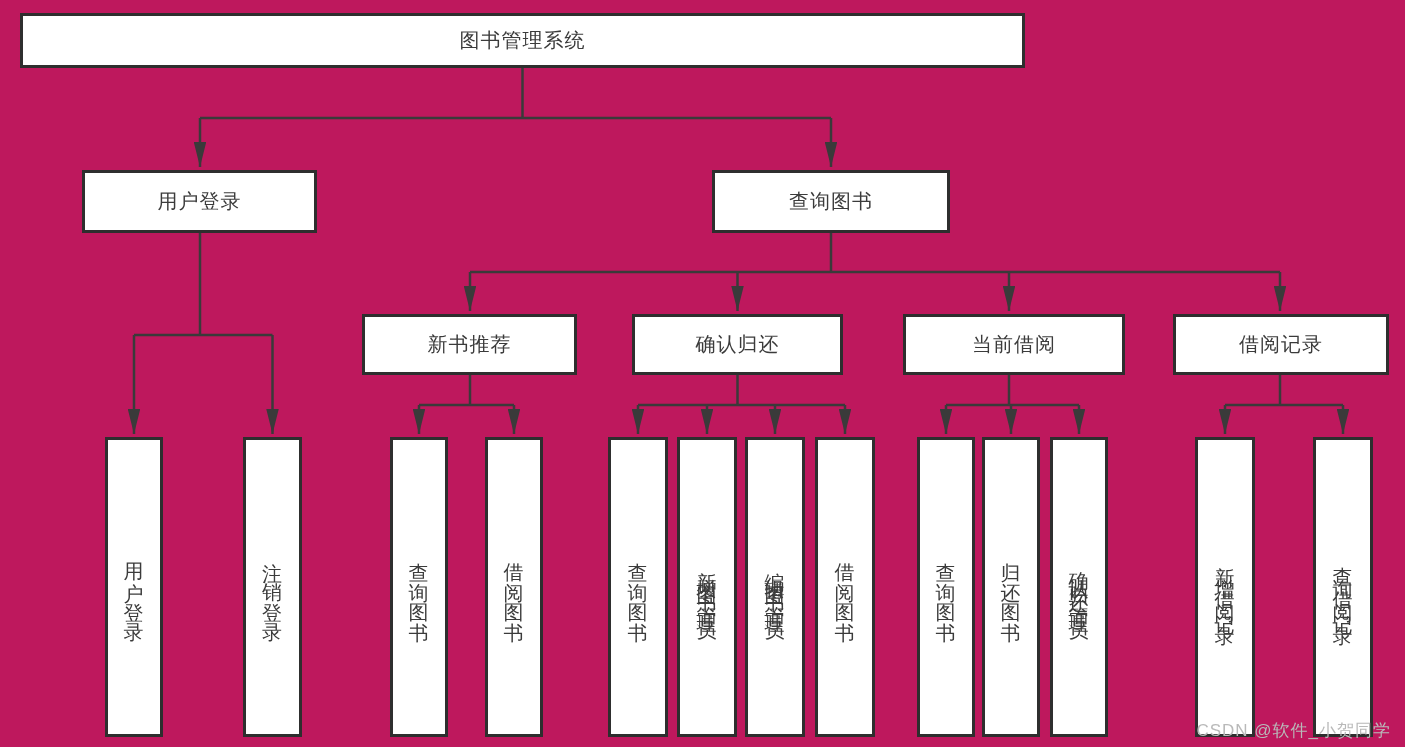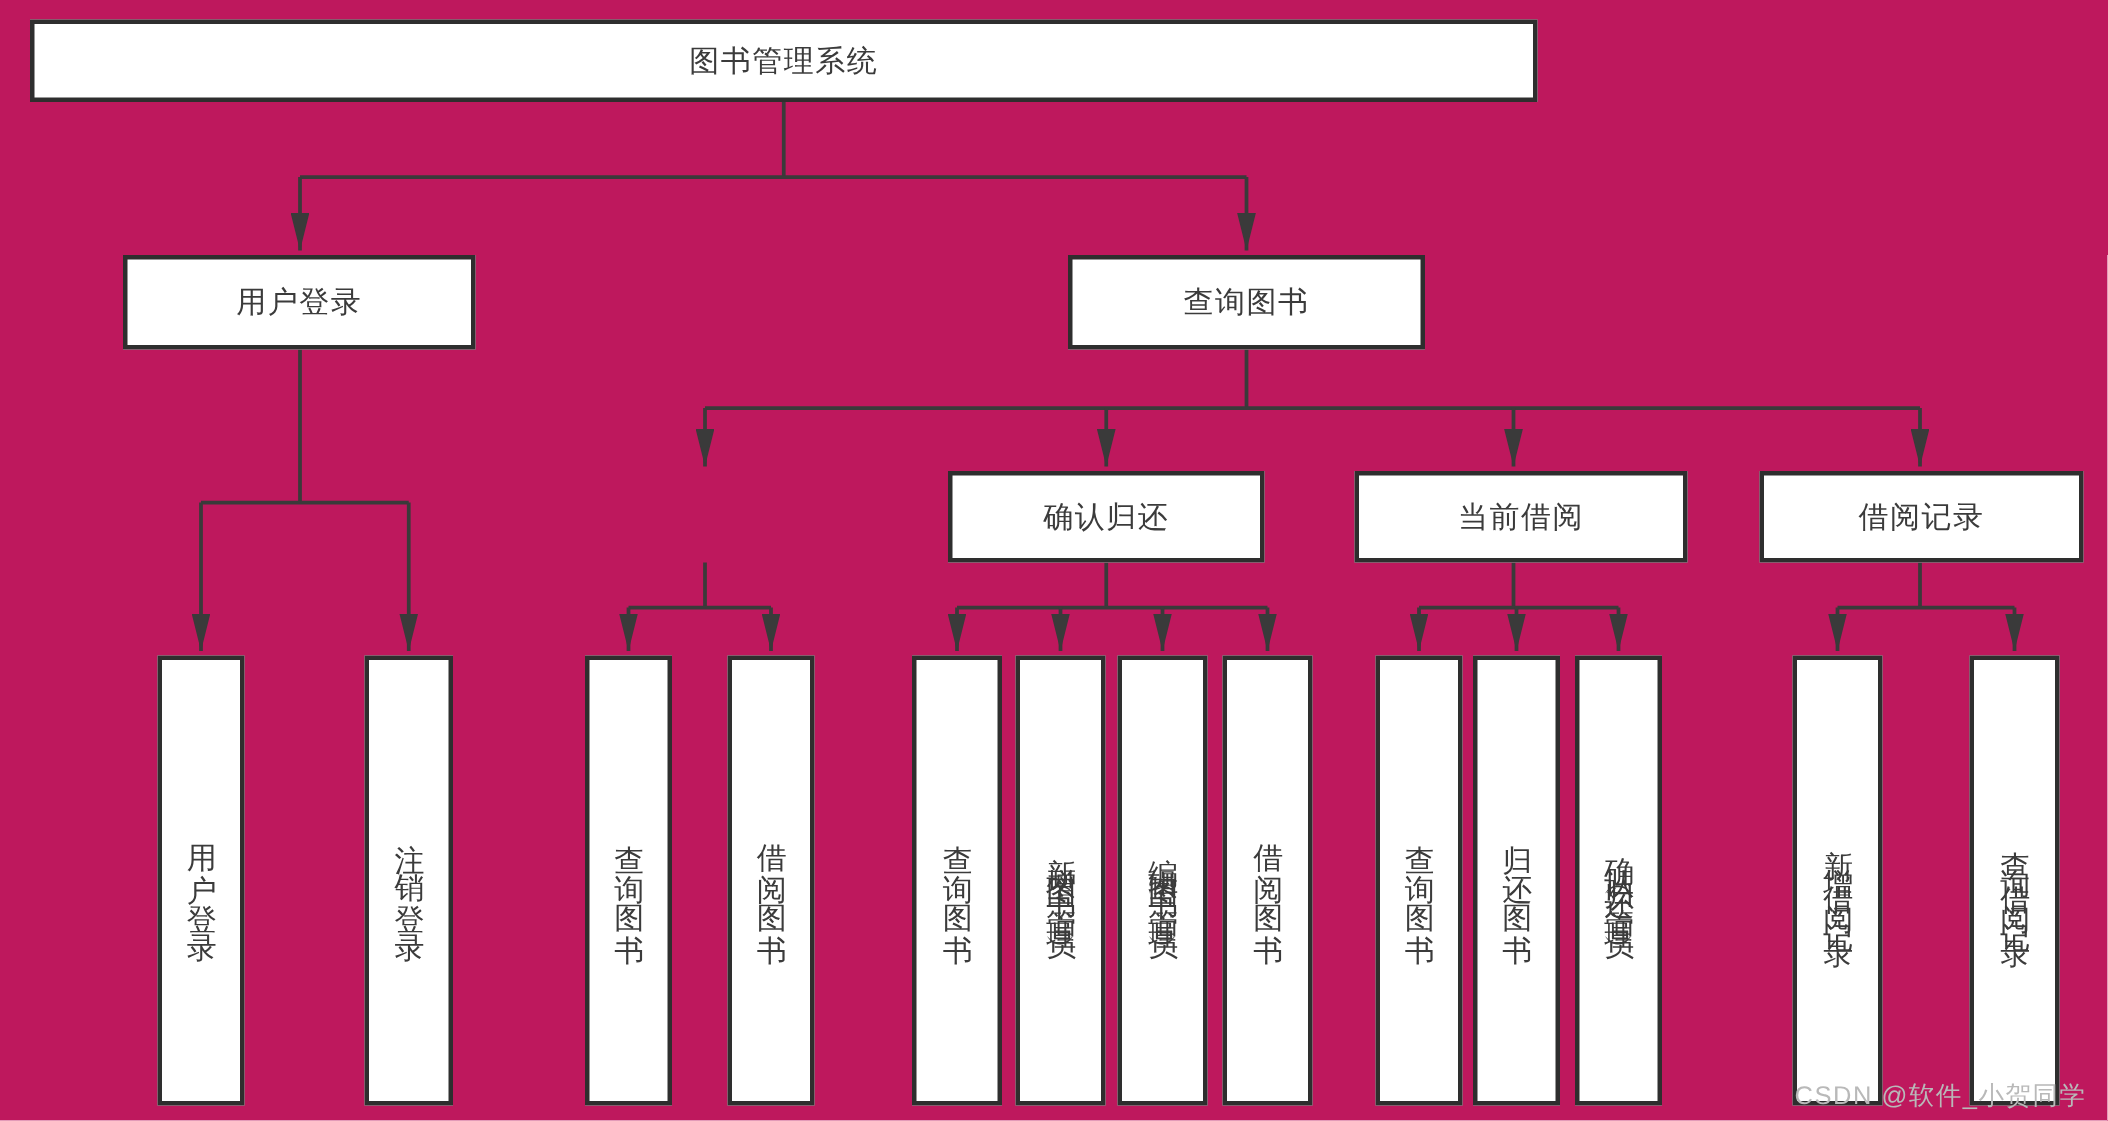--- a/index.html
+++ b/index.html
@@ -115,20 +115,23 @@
     <span>图书管理系统</span>
   </div>
 
   <div class="box" style="left:82px;top:170px;width:235px;height:63px">
     <span>用户登录</span>
   </div>
   <div class="box" style="left:712px;top:170px;width:238px;height:63px">
     <span>查询图书</span>
   </div>
 
+  <div class="box" style="left:362px;top:314px;width:215px;height:61px">
+    <span>新书推荐</span>
+  </div>
   <div class="box" style="left:632px;top:314px;width:211px;height:61px">
     <span>确认归还</span>
   </div>
   <div class="box" style="left:903px;top:314px;width:222px;height:61px">
     <span>当前借阅</span>
   </div>
   <div class="box" style="left:1173px;top:314px;width:216px;height:61px">
     <span>借阅记录</span>
   </div>
 

